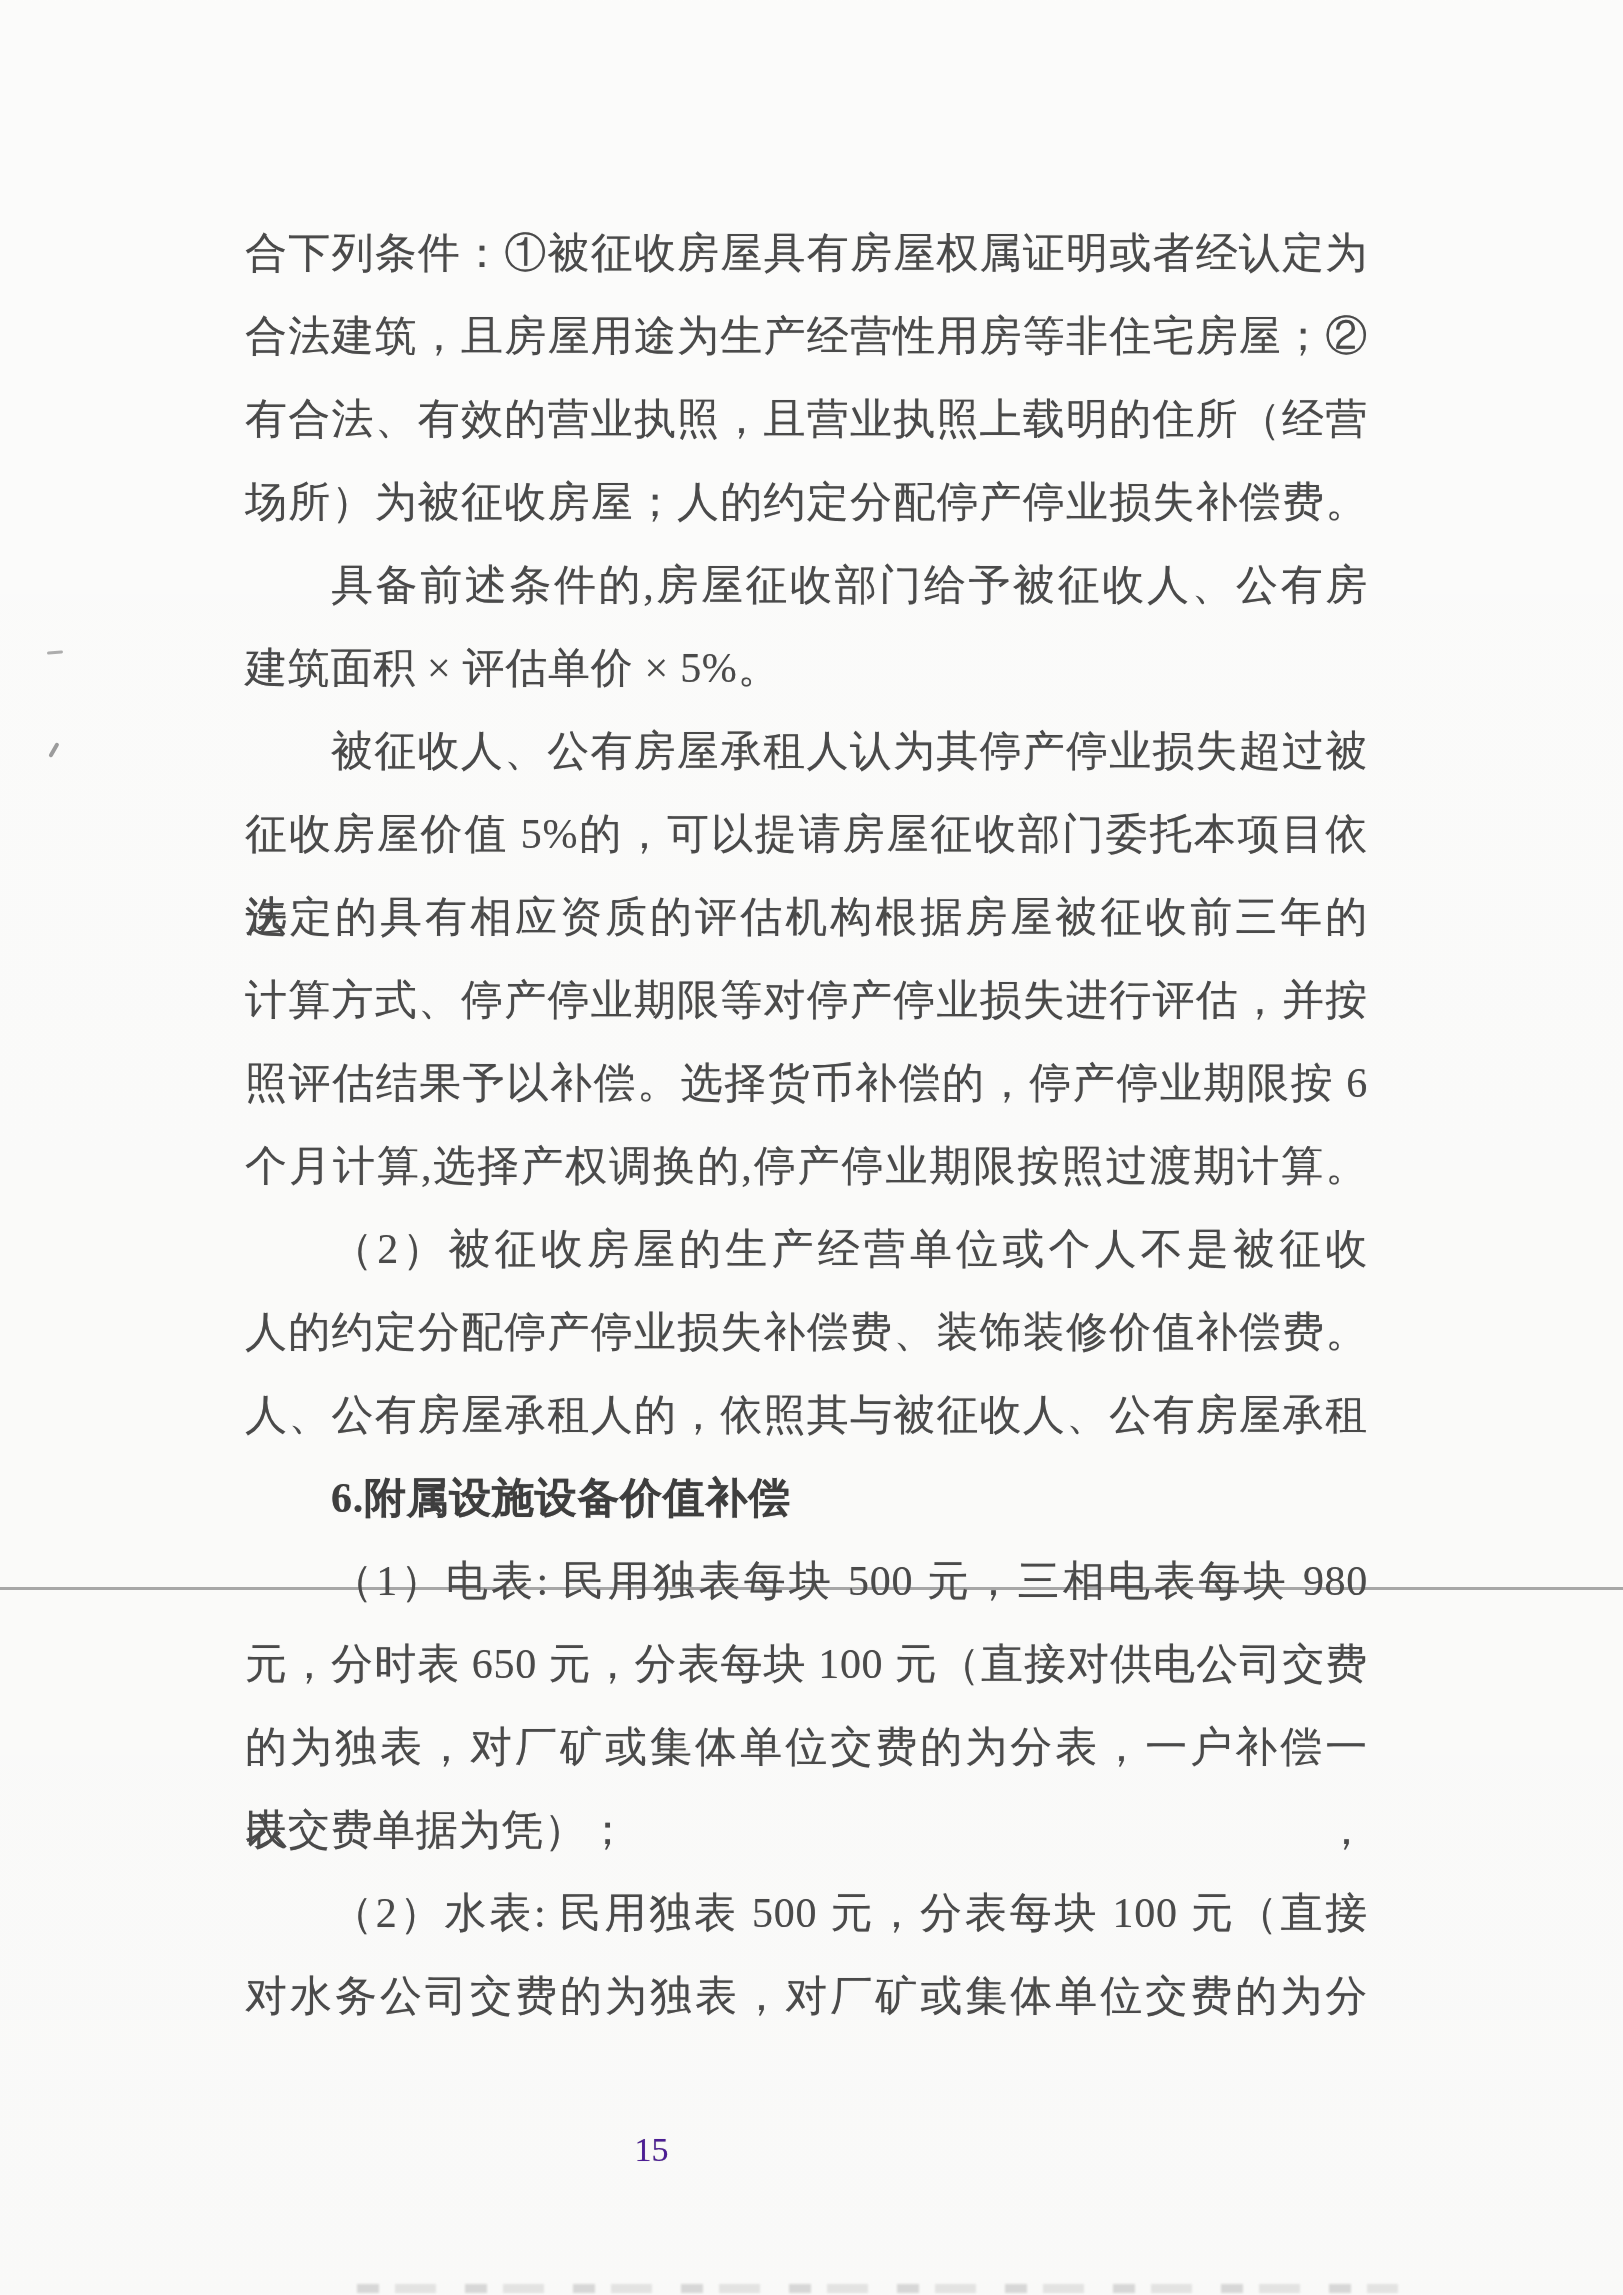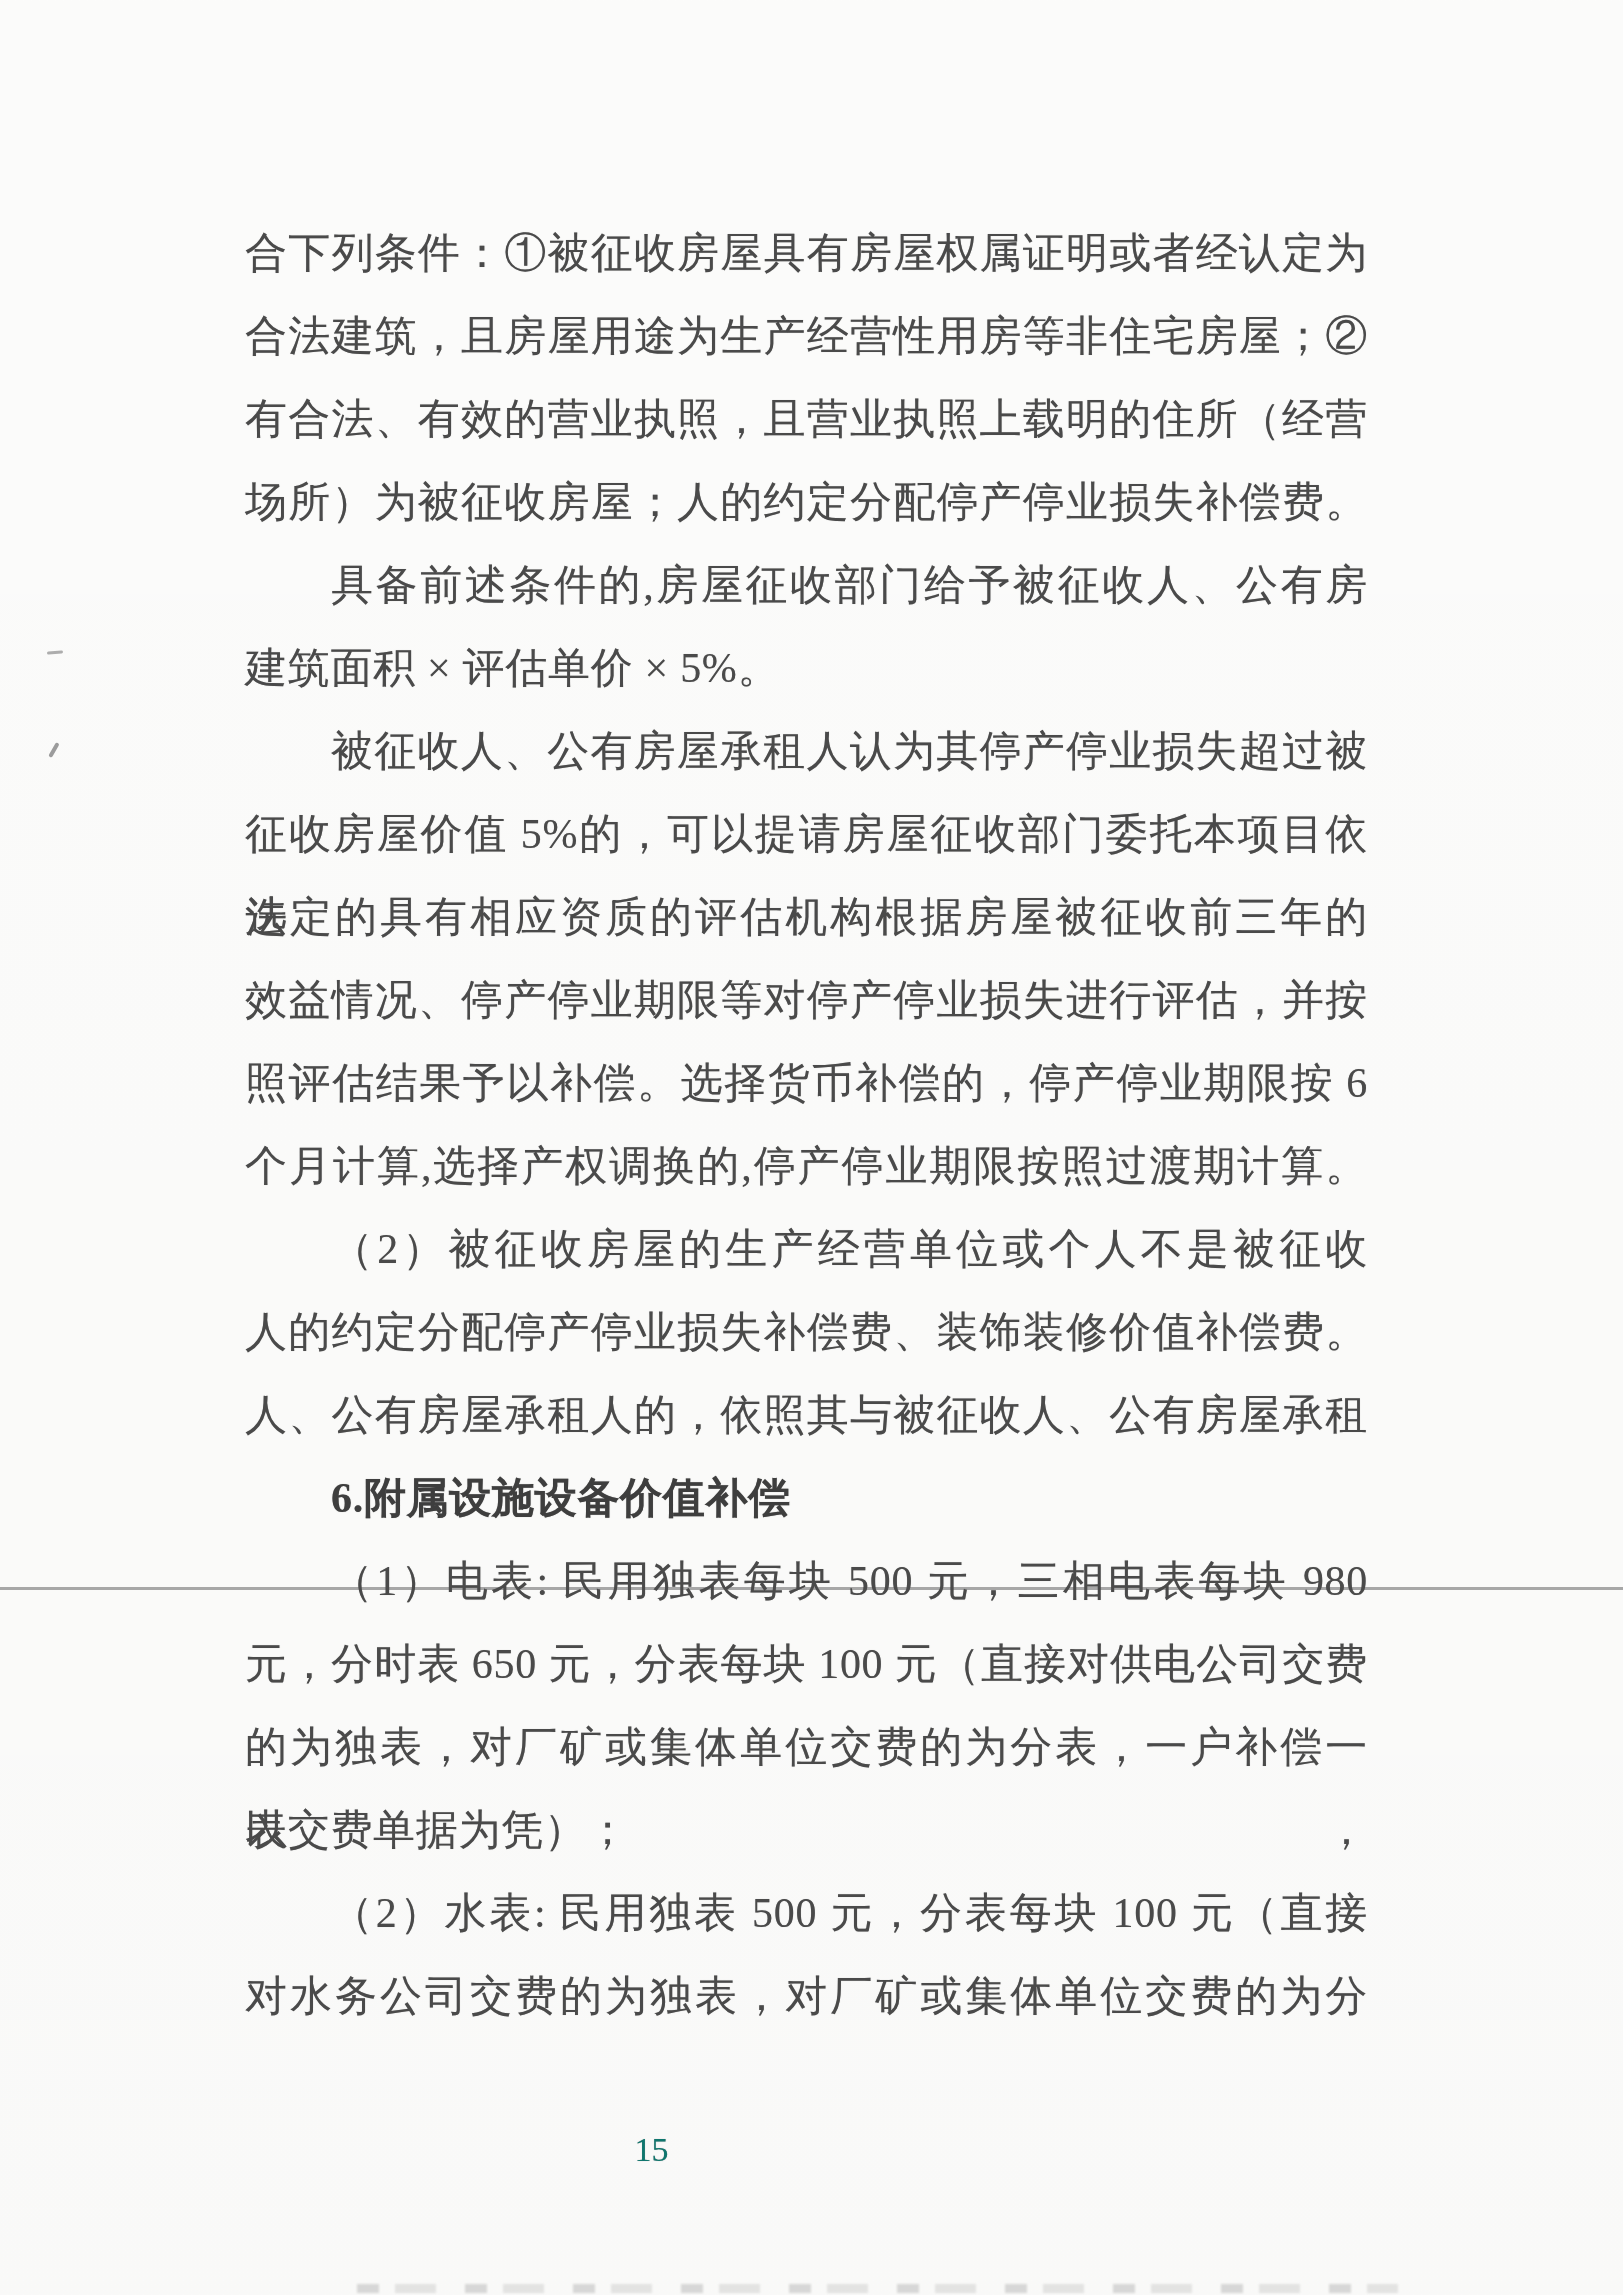--- a/index.html
+++ b/index.html
@@ -64,21 +64,21 @@
     background: #a7a7a7;
     z-index: 1;
   }
   .page-number {
     position: absolute;
     left: 0;
     top: 2131px;
     width: 1303px;
     text-align: center;
     font-size: 34px;
-    color: #0f766e;
+    color: #4c1d95;
     z-index: 2;
     text-shadow: 0 0 0.7px rgba(60,60,60,0.5);
   }
   .margin-mark-dash {
     position: absolute;
     left: 47px;
     top: 651px;
     width: 15.7px;
     height: 3.3px;
     background: #adadad;
@@ -127,21 +127,21 @@
   <div class="text-block">
       <div class="line just">合下列条件：①被征收房屋具有房屋权属证明或者经认定为</div>
       <div class="line just">合法建筑，且房屋用途为生产经营性用房等非住宅房屋；②</div>
       <div class="line just">有合法、有效的营业执照，且营业执照上载明的住所（经营</div>
       <div class="line just">场所）为被征收房屋；人的约定分配停产停业损失补偿费。</div>
       <div class="line indent just">具备前述条件的,房屋征收部门给予被征收人、公有房</div>
       <div class="line nojust">建筑面积 × 评估单价 × 5%。</div>
       <div class="line indent just">被征收人、公有房屋承租人认为其停产停业损失超过被</div>
       <div class="line just">征收房屋价值 5%的，可以提请房屋征收部门委托本项目依法</div>
       <div class="line just">选定的具有相应资质的评估机构根据房屋被征收前三年的</div>
-      <div class="line just">效益情况、停产停业期限等对停产停业损失进行评估，并按</div>
+      <div class="line just">计算方式、停产停业期限等对停产停业损失进行评估，并按</div>
       <div class="line just">照评估结果予以补偿。选择货币补偿的，停产停业期限按 6</div>
       <div class="line just">个月计算,选择产权调换的,停产停业期限按照过渡期计算。</div>
       <div class="line indent just">（2）被征收房屋的生产经营单位或个人不是被征收</div>
       <div class="line just">人的约定分配停产停业损失补偿费、装饰装修价值补偿费。</div>
       <div class="line just">人、公有房屋承租人的，依照其与被征收人、公有房屋承租</div>
       <div class="line indent bold nojust">6.附属设施设备价值补偿</div>
       <div class="line indent just">（1）电表: 民用独表每块 500 元，三相电表每块 980</div>
       <div class="line just">元，分时表 650 元，分表每块 100 元（直接对供电公司交费</div>
       <div class="line just">的为独表，对厂矿或集体单位交费的为分表，一户补偿一表，</div>
       <div class="line nojust">以交费单据为凭）；</div>

